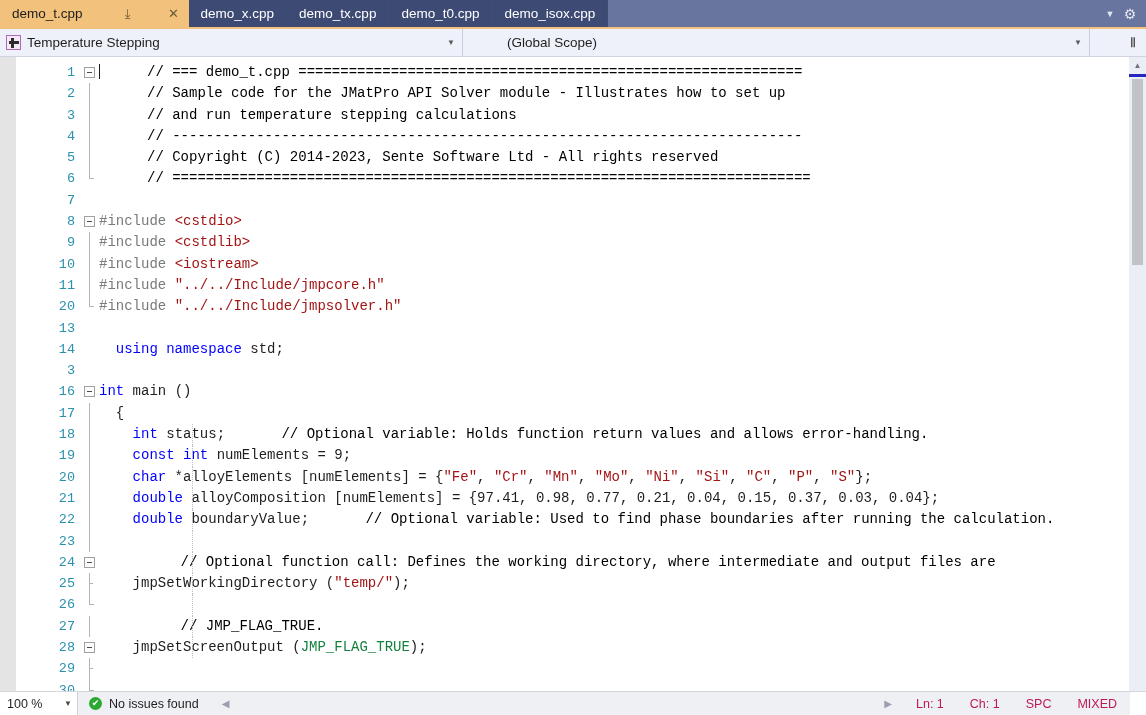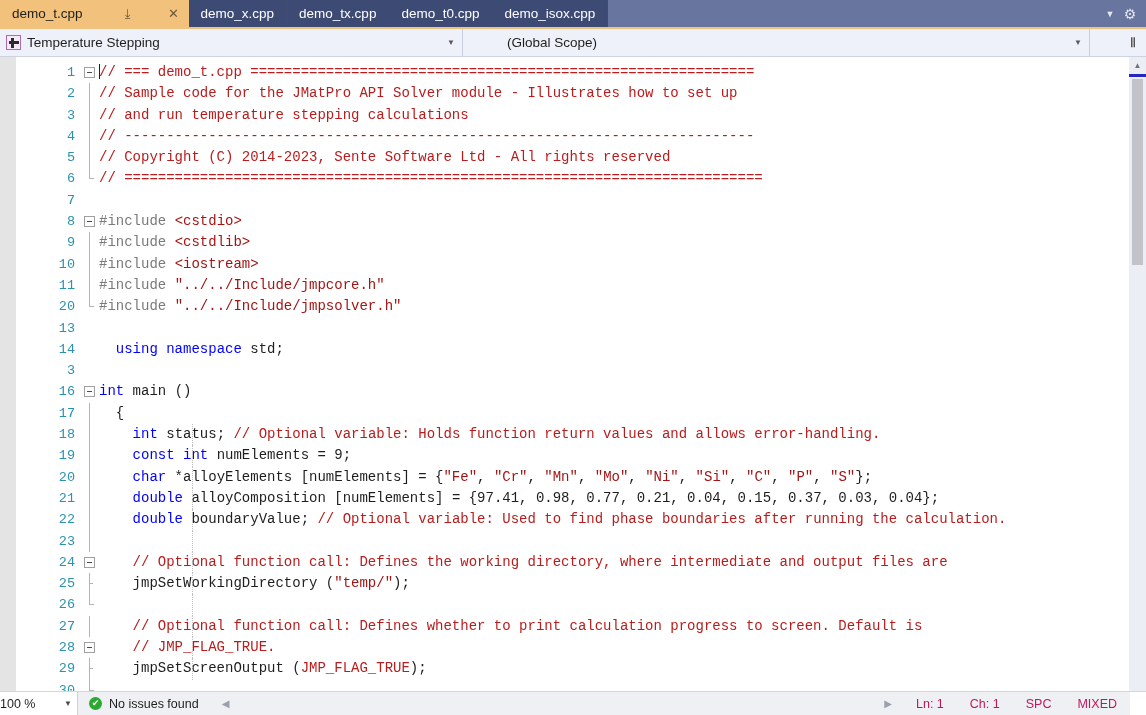--- a/index.html
+++ b/index.html
@@ -135,24 +135,24 @@
     font-size:14px;
   }
   .code .ln{
     height:21.3px;line-height:21.3px;white-space:pre;
     color:#1e1e1e;position:relative;
   }
   .ind{
     position:absolute;top:0;width:1px;height:21.3px;
     border-left:1px dotted #bfbfbf;
   }
-  .cm{color:#b91c1c;}
+  .cm{color:#000000;padding-left:48px;}
   .kw{color:#0000ff;}
   .st{color:#a31515;}
-  .mc{color:#b91c1c;}
+  .mc{color:#15803d;}
   .pp{color:#7a7a7a;}
   .id{color:#1e1e1e;}
   .caret{
     display:inline-block;width:1px;height:15px;background:#1e1e1e;
     vertical-align:-3px;margin-right:-1px;
   }
 
   
   .vsb{
     width:17px;flex:0 0 17px;background:#eceef5;
@@ -171,21 +171,21 @@
   .status{
     height:23px;flex:0 0 23px;
     background:#eff0f4;
     display:flex;align-items:stretch;
     border-top:1px solid #d4d6de;
     font-size:12.5px;color:#1e1e1e;
   }
   .zoombox{
     width:78px;flex:0 0 78px;display:flex;align-items:center;
     background:#ffffff;border-right:1px solid #cfd1da;
-    padding-left:0;box-sizing:border-box;
+    padding-left:7px;box-sizing:border-box;
   }
   .zoombox .zv{flex:1;}
   .zoombox .za{width:18px;text-align:center;color:#4a4a4a;font-size:8px;}
   .issues{display:flex;align-items:center;padding-left:11px;gap:7px;}
   .ok-badge{
     width:13px;height:13px;border-radius:50%;background:#2aa832;
     display:flex;align-items:center;justify-content:center;
     color:#fff;font-size:9px;line-height:1;flex:0 0 13px;
   }
   .nav-prev{
@@ -383,21 +383,20 @@
         <div class="ln"><span class="id">  {</span></div>
         <div class="ln"><span class="ind" style="left: 92.62px;"></span><span class="id">    </span><span class="kw">int</span><span class="id"> status; </span><span class="cm">// Optional variable: Holds function return values and allows error-handling.</span></div>
         <div class="ln"><span class="ind" style="left: 92.62px;"></span><span class="id">    </span><span class="kw">const int</span><span class="id"> numElements = 9;</span></div>
         <div class="ln"><span class="ind" style="left: 92.62px;"></span><span class="id">    </span><span class="kw">char</span><span class="id"> *alloyElements [numElements] = {</span><span class="st">"Fe"</span><span class="id">, </span><span class="st">"Cr"</span><span class="id">, </span><span class="st">"Mn"</span><span class="id">, </span><span class="st">"Mo"</span><span class="id">, </span><span class="st">"Ni"</span><span class="id">, </span><span class="st">"Si"</span><span class="id">, </span><span class="st">"C"</span><span class="id">, </span><span class="st">"P"</span><span class="id">, </span><span class="st">"S"</span><span class="id">};</span></div>
         <div class="ln"><span class="ind" style="left: 92.62px;"></span><span class="id">    </span><span class="kw">double</span><span class="id"> alloyComposition [numElements] = {97.41, 0.98, 0.77, 0.21, 0.04, 0.15, 0.37, 0.03, 0.04};</span></div>
         <div class="ln"><span class="ind" style="left: 92.62px;"></span><span class="id">    </span><span class="kw">double</span><span class="id"> boundaryValue; </span><span class="cm">// Optional variable: Used to find phase boundaries after running the calculation.</span></div>
         <div class="ln"><span class="ind" style="left: 92.62px;"></span></div>
         <div class="ln"><span class="ind" style="left: 92.62px;"></span><span class="id">    </span><span class="cm">// Optional function call: Defines the working directory, where intermediate and output files are</span></div>
         <div class="ln"><span class="ind" style="left: 92.62px;"></span><span class="id">    </span><span class="id">jmpSetWorkingDirectory (</span><span class="st">"temp/"</span><span class="id">);</span></div>
         <div class="ln"><span class="ind" style="left: 92.62px;"></span></div>
-        <div class="ln"><span class="ind" style="left: 92.62px;"></span><span class="id">    </span><span class="cm">// Optional function call: Defines whether to print calculation progress to screen. Default is</span></div>
         <div class="ln"><span class="ind" style="left: 92.62px;"></span><span class="id">    </span><span class="cm">// JMP_FLAG_TRUE.</span></div>
         <div class="ln"><span class="ind" style="left: 92.62px;"></span><span class="id">    </span><span class="id">jmpSetScreenOutput (</span><span class="mc">JMP_FLAG_TRUE</span><span class="id">);</span></div>
       </div>
     <div class="vsb">
       <div class="vsb-arrow">▲</div>
       <div class="vsb-mark"></div>
       <div class="vsb-thumb"></div>
     </div>
   </div>
 

